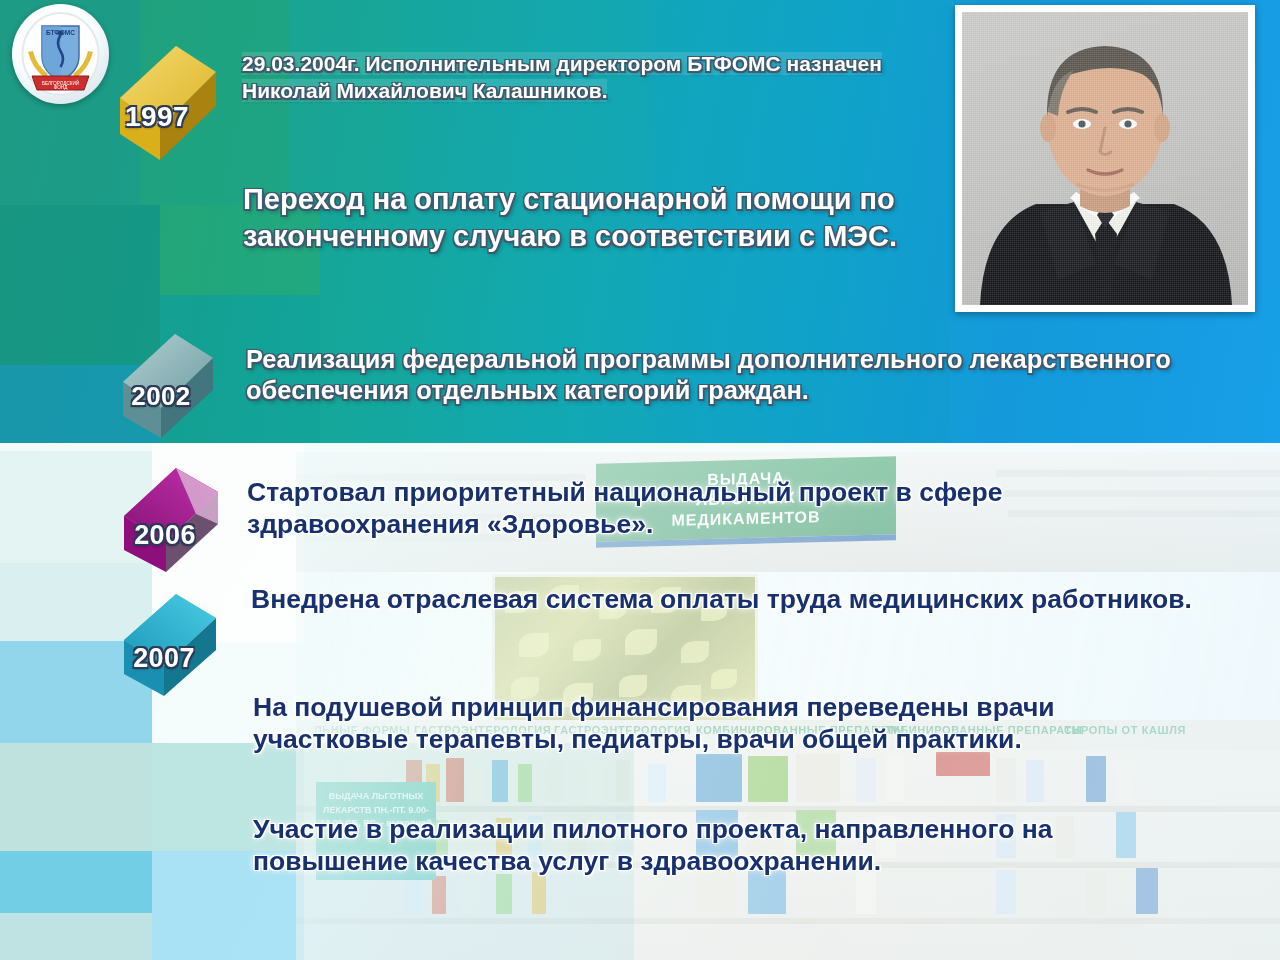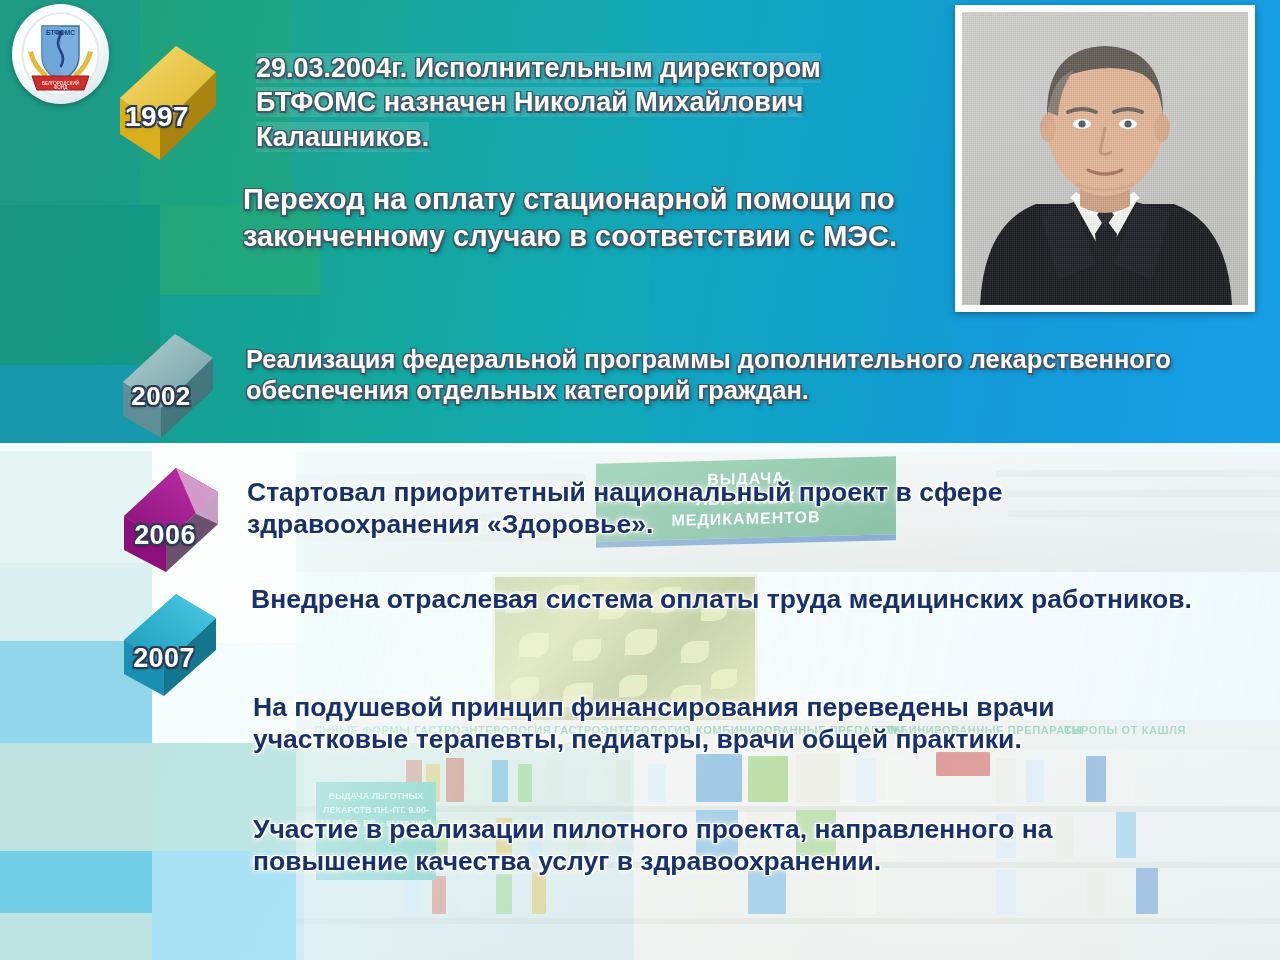--- a/index.html
+++ b/index.html
@@ -43,21 +43,21 @@
   #d2005 .yr{font-size:26px;transform:translate(-11px,10px);}
   #d2006{left:118px;top:466px;width:114px;height:110px;}
   #d2006 .yr{font-size:27px;transform:translate(-10px,14px);}
   #d2007{left:118px;top:592px;width:112px;height:108px;text-align:center;}
   #d2007 .yr{font-size:27px;transform:translate(-10px,12px);}
 
   
   .wtxt{position:absolute;color:#ffffff;font-weight:bold;line-height:1.27;
      text-shadow:-1.5px -1.5px 0 #3d5a6e, 1.5px -1.5px 0 #3d5a6e, -1.5px 1.5px 0 #3d5a6e,
                   1.5px 1.5px 0 #3d5a6e, 2px 3px 4px rgba(0,0,0,.32);}
-  #t2004{left:256px;top:51px;width:690px;font-size:27px;}
+  #t2004{left:242px;top:51px;width:690px;font-size:21px;}
   #t2004 .hl{background:rgba(255,255,255,.13);}
   #t2004b{left:243px;top:181px;width:700px;font-size:29px;}
   #t2005{left:246px;top:344px;width:1010px;font-size:25.5px;line-height:1.22;}
 
   
   #portrait-frame{position:absolute;left:955px;top:5px;width:300px;height:307px;
      background:#ffffff;padding:7px;box-sizing:border-box;box-shadow:0 2px 7px rgba(0,0,0,.35);}
   #portrait{position:relative;width:100%;height:100%;overflow:hidden;
      background:linear-gradient(165deg,#cdcdcb 0%,#c6c6c4 48%,#b9b9b7 100%);}
   #portrait .noise{position:absolute;inset:0;opacity:.55;

